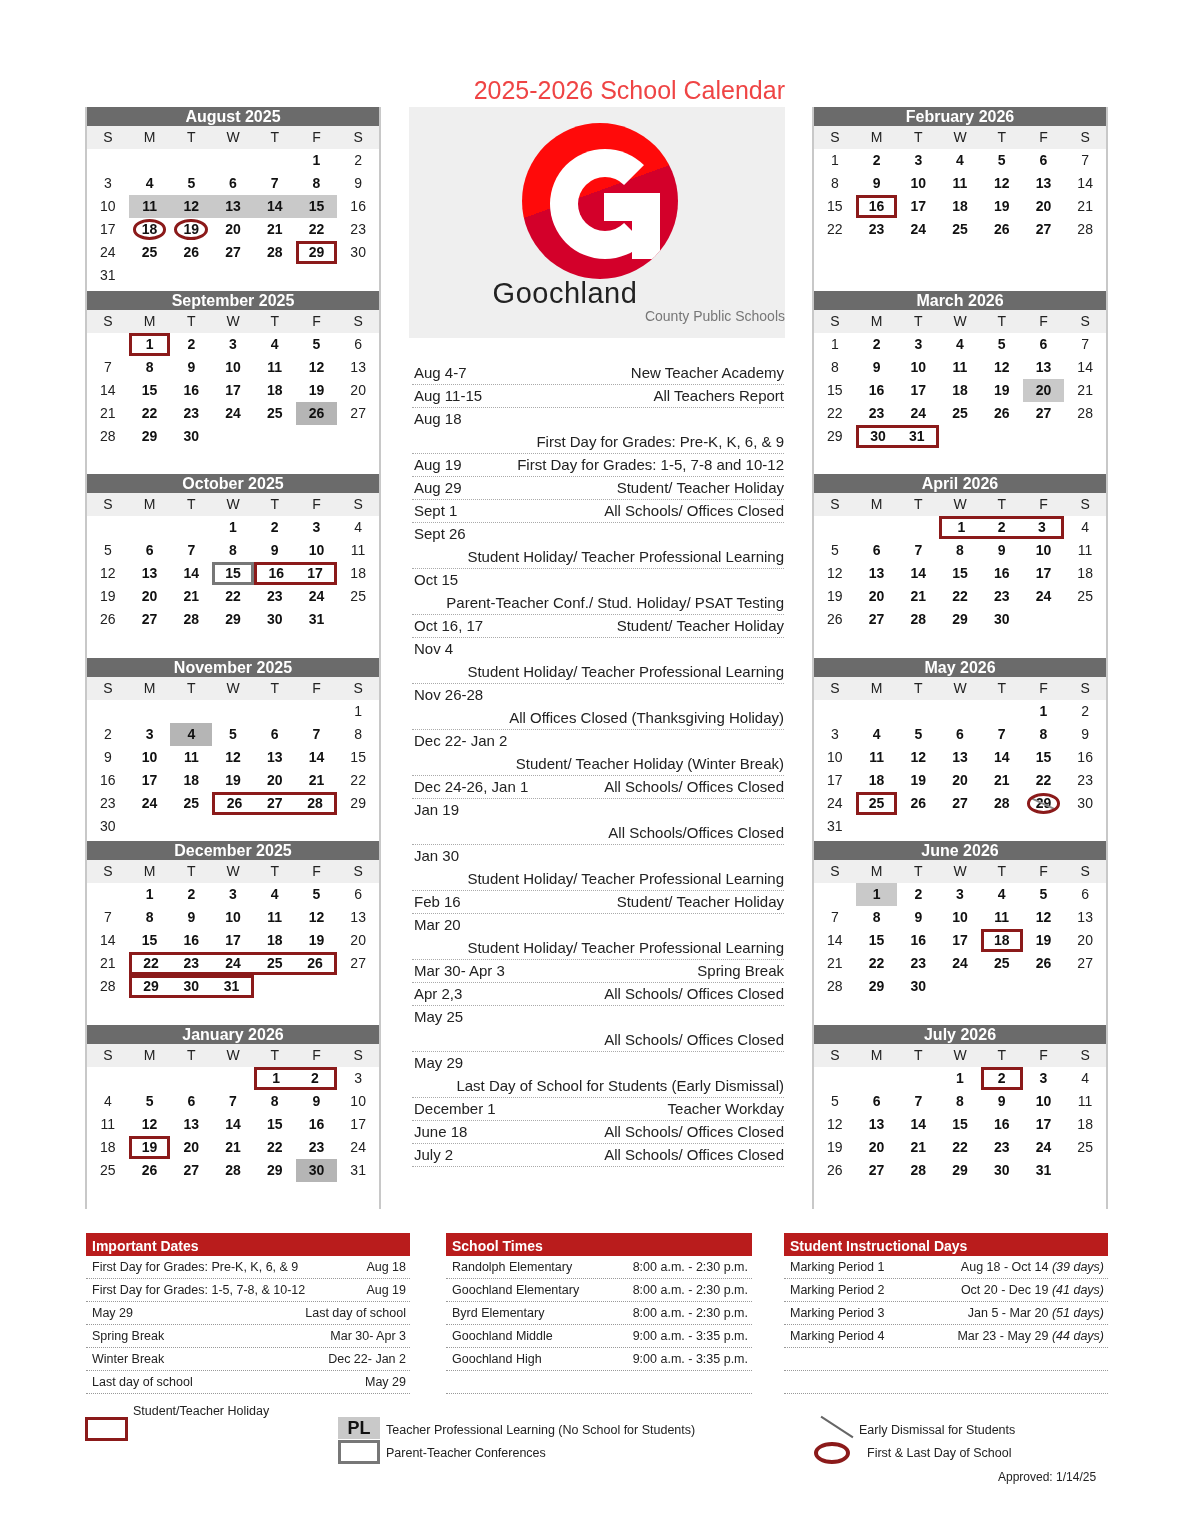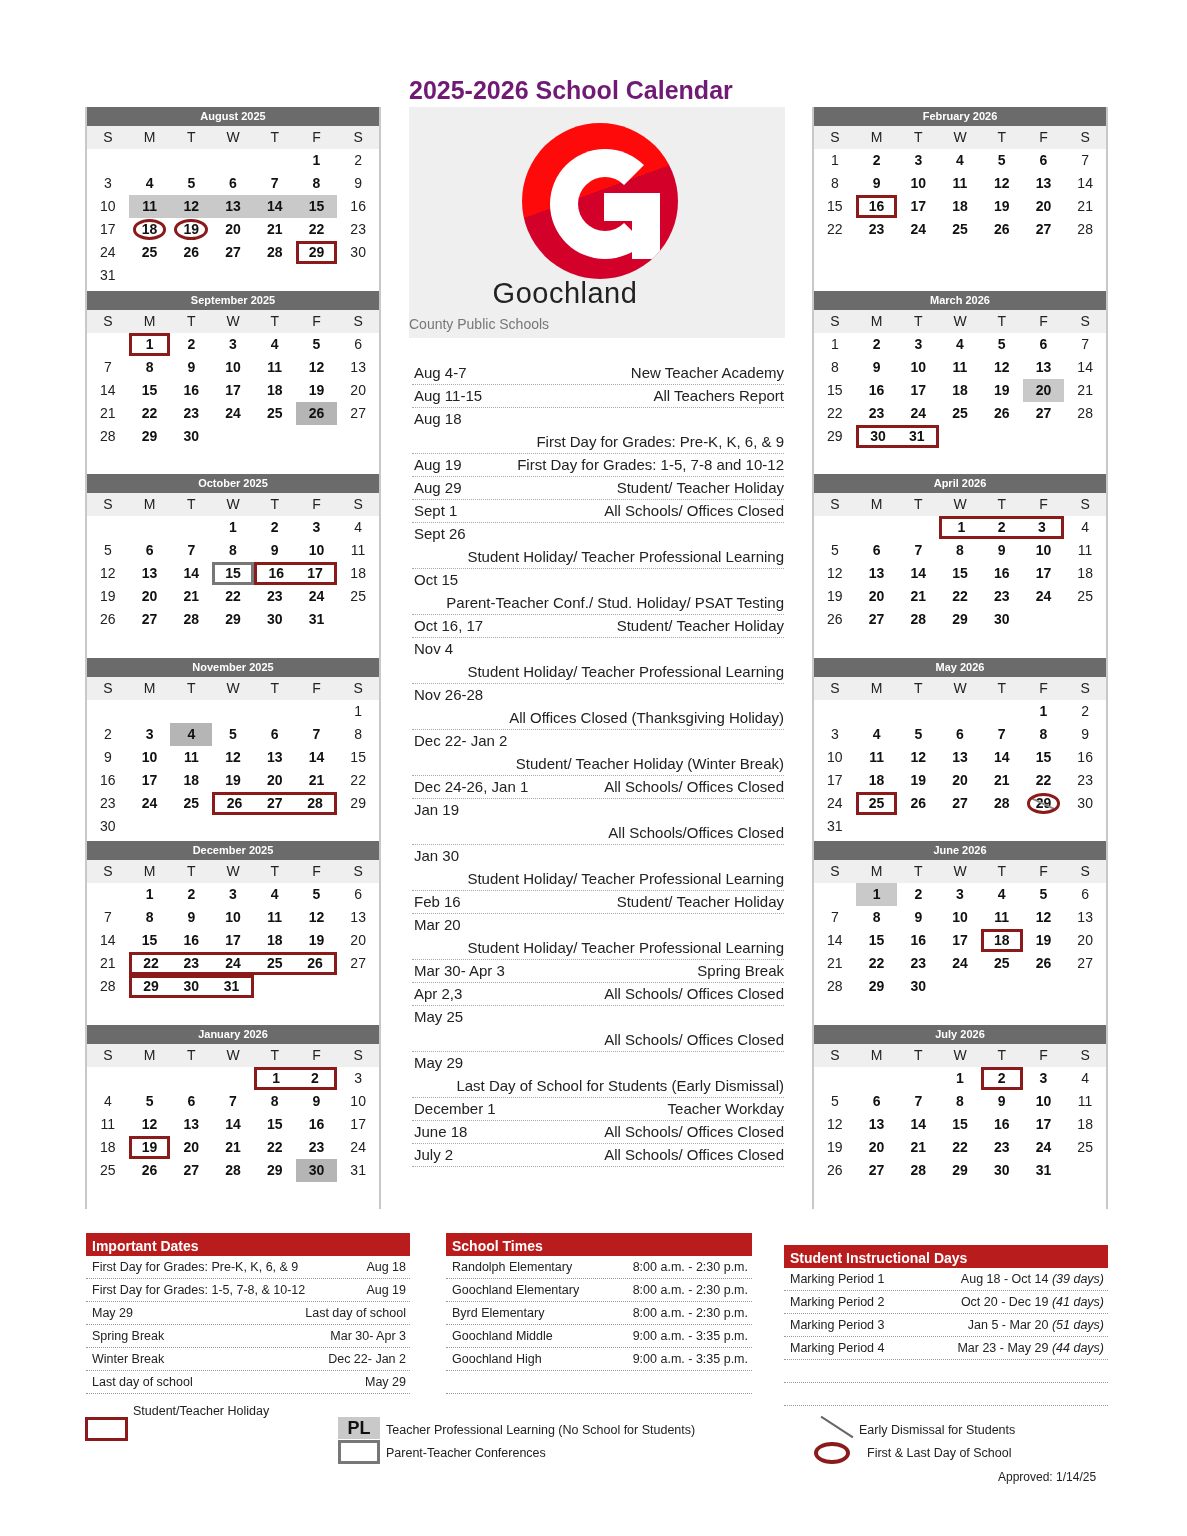--- a/index.html
+++ b/index.html
@@ -1,22 +1,22 @@
 <!DOCTYPE html>
 <html><head>
 <meta charset="utf-8">
 <style>
   * { box-sizing: border-box; margin: 0; padding: 0; }
   body { width: 1187px; height: 1536px; background: #fff; position: relative; font-family: "Liberation Sans", "DejaVu Sans", sans-serif; color: #111; overflow: hidden; }
-  .title { position: absolute; left: 409px; top: 76px; width: 376px; text-align: left; font-size: 25px; font-weight: bold; color: #701a75; }
+  .title { position: absolute; left: 409px; top: 76px; width: 376px; text-align: right; font-size: 25px; font-weight: normal; color: #ef4444; }
   .col { position: absolute; width: 296px; border-left: 2px solid #c8c8c8; border-right: 2px solid #c8c8c8; }
   .col.left { left: 85px; top: 107px; }
   .col.right { left: 812px; top: 107px; }
   .month { height: 183.6px; position: relative; }
-  .mhead { height: 19px; background: #6b6b6b; color: #fff; font-weight: bold; font-size: 11px; text-align: center; line-height: 19px; }
+  .mhead { height: 19px; background: #6b6b6b; color: #fff; font-weight: bold; font-size: 16px; text-align: center; line-height: 19px; }
   .wk { height: 23px; background: #efefef; display: grid; grid-template-columns: repeat(7, 1fr); }
   .wk span { text-align: center; line-height: 23px; font-size: 14px; color: #222; }
   .grid { display: grid; grid-template-columns: repeat(7, 1fr); grid-auto-rows: 23px; }
   .d { text-align: center; line-height: 23px; font-size: 14px; position: relative; }
   .d.wd { font-weight: bold; }
   .d.we { font-weight: normal; color: #222; }
   .d.pl { background: #c9c9c9; }
   .d.pl2 { background: #b5b5b5; }
   .d.hol-l { border-top: 3px solid #8b1a1a; border-bottom: 3px solid #8b1a1a; border-left: 3px solid #8b1a1a; line-height: 17px; }
   .d.hol-m { border-top: 3px solid #8b1a1a; border-bottom: 3px solid #8b1a1a; line-height: 17px; }
@@ -24,21 +24,21 @@
   .d.hol-s { border: 3px solid #8b1a1a; line-height: 17px; }
   .d.ptc { border: 3px solid #777; line-height: 17px; }
   .d.circ::after { content: ""; position: absolute; left: 4px; right: 4px; top: 1px; bottom: 1px; border: 3px solid #8b1a1a; border-radius: 50%; }
   .d.early::before { content: ""; position: absolute; left: 8px; right: 8px; top: 11px; height: 2px; background: #888; transform: rotate(25deg); }
   .logo-box { position: absolute; left: 409px; top: 107px; width: 376px; height: 231px; background: #efefef; }
   .logo-circle { position: absolute; left: 113px; top: 16px; width: 156px; height: 156px; border-radius: 50%; background: linear-gradient(160deg, #ff0a0a 0%, #ff0a0a 45%, #d3002a 45%, #d3002a 100%); overflow: hidden; }
   .logo-g { position: absolute; left: 28px; top: 26px; width: 110px; height: 110px; border-radius: 50%; border: 28px solid #fff; border-right-color: transparent; }
   .logo-g-bar { position: absolute; left: 82px; top: 70px; width: 56px; height: 28px; background: #fff; }
   .logo-g-stem { position: absolute; left: 110px; top: 70px; width: 28px; height: 66px; background: #fff; }
   .logo-name { position: absolute; left: 0; width: 312px; top: 170px; text-align: center; font-size: 29px; color: #222; letter-spacing: 0.5px; }
-  .logo-sub { position: absolute; left: 0; width: 376px; top: 201px; text-align: left; font-size: 14px; color: #777; margin-top: 8px; }
+  .logo-sub { position: absolute; left: 0; width: 376px; top: 201px; text-align: right; font-size: 14px; color: #777; }
   .events { position: absolute; left: 412px; top: 362px; width: 372px; }
   .ev-row { height: 23px; font-size: 15px; line-height: 22px; color: #222; display: flex; justify-content: space-between; border-bottom: 1px dotted #aaa; white-space: nowrap; }
   .ev-row.nob { border-bottom: none; }
   .ev-row .ed { padding-left: 2px; }
   .ev-row .et { text-align: right; }
   .ev-row.full .et { width: 100%; }
   .panel { position: absolute; top: 1233px; }
   .phead { height: 23px; background: #b91c1c; color: #fff; font-weight: bold; font-size: 14px; line-height: 26px; padding-left: 6px; }
   .prow { height: 23px; font-size: 12.5px; line-height: 23px; display: flex; justify-content: space-between; border-bottom: 1px dotted #999; padding: 0 4px 0 6px; color: #222; white-space: nowrap; }
   .legend { position: absolute; font-size: 12.5px; color: #222; }
@@ -824,21 +824,21 @@
       <div class="prow">
         <span>Goochland High</span>
         <span><span>9:00 a.m. - 3:35 p.m.</span></span>
       </div>
       <div class="prow">
         <span></span>
         <span><span></span></span>
       </div>
     </div>
 </div>
-<div class="panel" style="left:784px;width:324px;margin-top:12px;">
+<div class="panel" style="left:784px;width:324px;">
   <div class="phead">Student Instructional Days</div>
   <div id="instr-rows">
       <div class="prow">
         <span>Marking Period 1</span>
         <span><span>Aug 18 - Oct 14 </span><i>(39 days)</i></span>
       </div>
       <div class="prow">
         <span>Marking Period 2</span>
         <span><span>Oct 20 - Dec 19 </span><i>(41 days)</i></span>
       </div>

